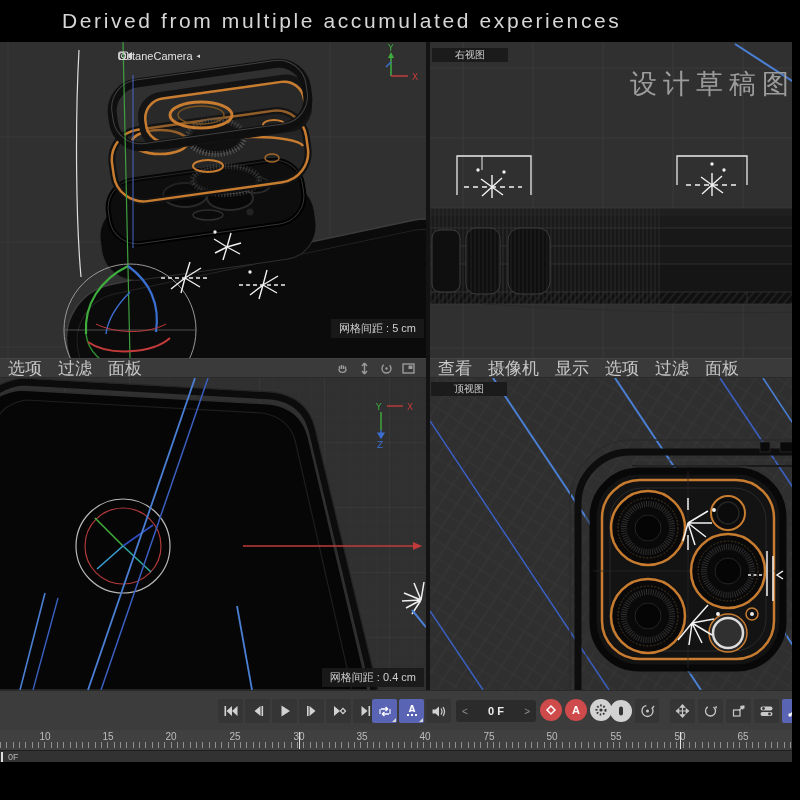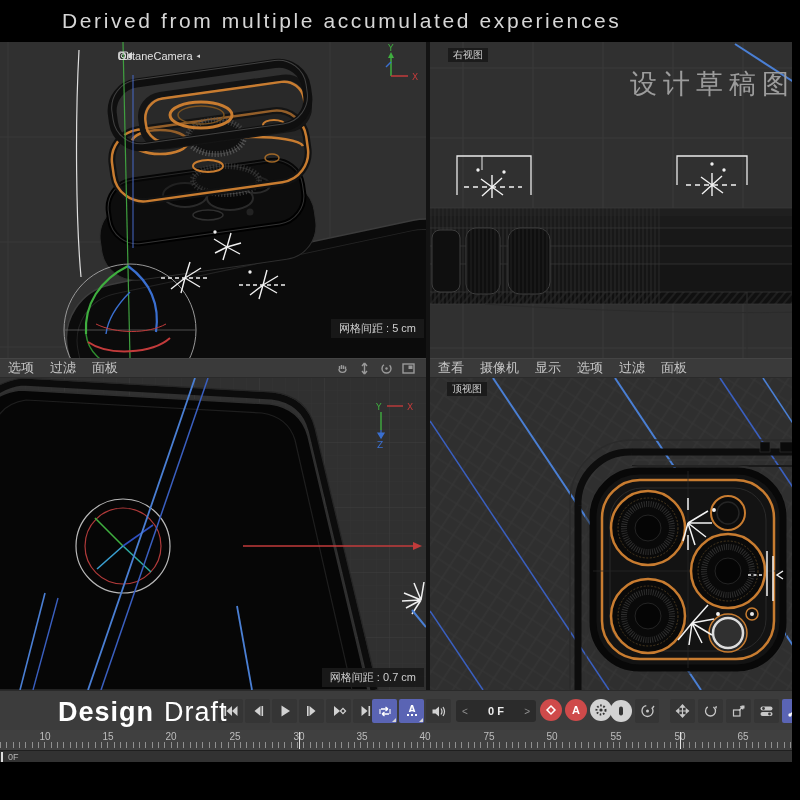--- a/index.html
+++ b/index.html
@@ -11,29 +11,29 @@
   .top-title{margin-left:62px;font-size:21px;letter-spacing:2.6px;color:#d6d6d6;white-space:nowrap;}
   
   .vp{overflow:hidden;background:#303030;}
   #vp1{left:0;top:42px;width:426px;height:316px;}
   #vp2{left:430px;top:42px;width:370px;height:316px;}
   #vp3{left:0;top:378px;width:426px;height:312px;}
   #vp4{left:430px;top:378px;width:370px;height:312px;}
   .vp svg{position:absolute;left:0;top:0;}
   .splitter-v{left:426px;top:42px;width:4px;height:648px;background:#131313;}
   .edge-r{left:797px;top:42px;width:3px;height:648px;background:#3d3d3d;}
-  .vp-label{position:absolute;background:#1b1b1b;color:#cfcfcf;font-size:10px;padding:1px 5px;line-height:12px;margin-left:16px;}
+  .vp-label{position:absolute;background:#1b1b1b;color:#cfcfcf;font-size:10px;padding:1px 23px;line-height:12px;}
   .grid-status{position:absolute;background:rgba(26,26,26,.92);color:#cfcfcf;font-size:11px;padding:2px 8px;}
   .cam-label{position:absolute;left:118px;top:8px;display:flex;align-items:center;gap:4px;color:#e2e2e2;font-size:11px;}
   .wm-cn{left:630px;top:66px;font-size:27px;letter-spacing:6px;color:#9c9c9c;white-space:nowrap;}
   .wm-en{left:58px;top:697px;font-size:27px;color:#fff;letter-spacing:1px;white-space:nowrap;z-index:5;}
   .wm-en .b{font-weight:bold;margin-right:10px;}
   
   .menubar{top:358px;height:20px;background:#3a3a3a;border-top:1px solid #444;border-bottom:1px solid #2a2a2a;
-           display:flex;align-items:center;font-size:13px;color:#c6c6c6;box-sizing:border-box;}
+           display:flex;align-items:center;font-size:17px;color:#c6c6c6;box-sizing:border-box;}
   #menubar-left{left:0;width:426px;padding-left:8px;}
   #menubar-right{left:430px;width:370px;padding-left:8px;}
   .menu-item{margin-right:16px;cursor:default;}
   .nav-icons{margin-left:auto;margin-right:10px;display:flex;gap:7px;align-items:center;}
   
   .toolbar{left:0;top:690px;width:800px;height:40px;background:#3c3c3c;border-top:1px solid #2a2a2a;}
   .tb-row{position:absolute;top:8px;display:flex;gap:2px;align-items:center;}
   .tbtn{width:25px;height:24px;background:#353535;border-radius:2px;display:flex;align-items:center;justify-content:center;position:relative;}
   .tbtn.blue{background:#5a64b4;}
   .tbtn .corner{position:absolute;right:1px;bottom:1px;width:0;height:0;border-left:4px solid transparent;border-bottom:4px solid #d8d8d8;}
@@ -278,21 +278,21 @@
         <text x="376" y="32" font-size="9" fill="#3fae3f">Y</text>
         <text x="407" y="32" font-size="9" fill="#c23b3b">X</text>
         <text x="377" y="70" font-size="9" fill="#3a6fd0">Z</text>
       </g>
 
       <g stroke="#f0f0f0" stroke-width="1.5">
         <path d="M421,222 l-17,-7 M421,222 l-15,8 M421,222 l-7,-17 M421,222 l-9,14 M421,222 l3,-18 M421,222 l-19,1"></path>
       </g>
       <path d="M412,232 L426,249" stroke="#4a7fd4" stroke-width="2"></path>
     </svg>
-    <div class="grid-status" style="right:2px;bottom:3px;">网格间距 : 0.7 cm</div>
+    <div class="grid-status" style="right:2px;bottom:3px;">网格间距 : 0.4 cm</div>
   </div>
 
   <div class="abs vp" id="vp4">
     <svg width="370" height="312" viewBox="0 0 370 312">
       <defs>
         <pattern id="dg1" width="14" height="14" patternUnits="userSpaceOnUse" patternTransform="rotate(33)">
           <path d="M7,0 V14" stroke="#383838" stroke-width="1"></path>
         </pattern>
         <pattern id="dg2" width="14" height="14" patternUnits="userSpaceOnUse" patternTransform="rotate(-57)">
           <path d="M7,0 V14" stroke="#363636" stroke-width="1"></path>
@@ -509,23 +509,20 @@
         <svg width="15" height="14" viewBox="0 0 15 14">
             <path d="M3,11 L11.5,2.5" stroke="#fff" stroke-width="1.5"></path>
             <circle cx="3" cy="11" r="1.7" fill="#fff"></circle>
             <circle cx="11.5" cy="2.5" r="1.7" fill="#fff"></circle>
             <circle cx="12" cy="11.5" r="1.3" fill="#fff"></circle>
           </svg>
       </div>
     </div>
   </div>
 
-  <div class="abs wm-en">
-    <span class="b">Design</span><span>Draft</span>
-  </div>
 
   <div class="abs ruler">
     <span class="ruler-num" style="left:45px">10</span>
     <span class="ruler-num" style="left:108px">15</span>
     <span class="ruler-num" style="left:171px">20</span>
     <span class="ruler-num" style="left:235px">25</span>
     <span class="ruler-num" style="left:299px">30</span>
     <span class="ruler-num" style="left:362px">35</span>
     <span class="ruler-num" style="left:425px">40</span>
     <span class="ruler-num" style="left:489px">75</span>

